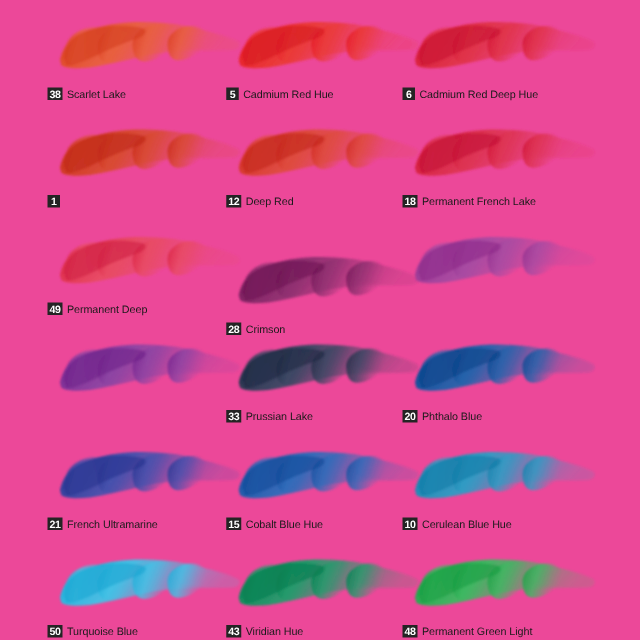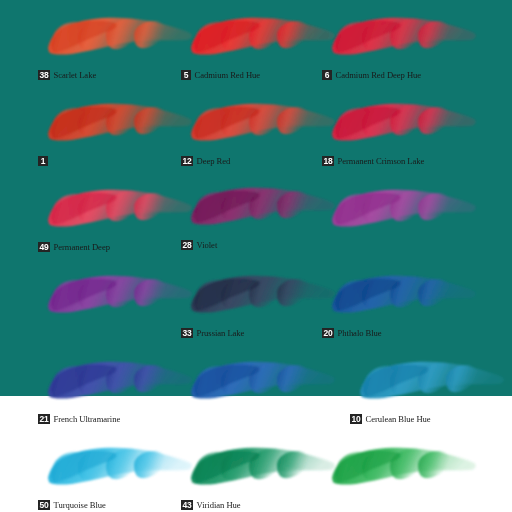--- a/index.html
+++ b/index.html
@@ -10,22 +10,22 @@
   body {
     width: 512px;
     height: 512px;
     overflow: hidden;
     font-family: "Liberation Sans", sans-serif;
     -webkit-font-smoothing: antialiased;
   }
   #chart-sheet {
     position: relative;
     width: 512px;
-    height: 396px;
-    background: #0f766e;
+    height: 512px;
+    background: #ec4899;
   }
   .swatch-grid {
     position: absolute;
     left: 0;
     top: 0;
     width: 512px;
     height: 512px;
   }
   .swatch-cell {
     position: absolute;
@@ -59,21 +59,21 @@
     line-height: 10px;
     height: 10px;
     min-width: 7px;
     padding: 0 1.5px;
     text-align: center;
     letter-spacing: -0.2px;
     margin-right: 3.5px;
     border-radius: 0;
   }
   .swatch-name {
-    font-family: Liberation Serif, serif;
+    font-family: Liberation Sans, sans-serif;
     font-size: 8.6px;
     color: #1a1a1a;
     line-height: 10px;
     letter-spacing: -0.05px;
   }
 </style>
 </head>
 <body>
 
 <div id="chart-sheet">
@@ -247,21 +247,21 @@
             <path d="M14,34 C14,24 22,16 34,14 C44,12 48,20 44,28 C40,37 30,43 22,43 C16,43 14,39 14,34 Z" fill="url(#g5)" opacity="0.85"></path>
             <path d="M40,30 C40,20 50,12 62,11 C72,10 76,18 71,27 C66,36 56,42 48,42 C42,42 40,36 40,30 Z" fill="url(#g5)" opacity="0.85"></path>
             <path d="M68,28 C68,18 79,11 91,11 C101,11 104,19 99,28 C93,37 83,42 76,41 C70,40 68,34 68,28 Z" fill="url(#g5)" opacity="0.85"></path>
             <path d="M96,27 C96,18 107,12 118,13 C127,14 130,21 125,29 C119,37 109,41 103,40 C97,39 96,32 96,27 Z" fill="url(#g5)" opacity="0.85"></path>
             <path d="M13,38 C14,28 22,19 34,16 C48,12 62,12 74,14 C80,15 80,19 74,22 C62,26 50,31 40,36 C30,41 20,45 15,44 Z" fill="#c00f33" opacity="0.55"></path>
             <path d="M108,14 C124,15 140,19 152,25 C155,27 154,31 149,32 C136,33 122,32 110,30 C102,28 100,18 108,14 Z" fill="#dd3351" opacity="0.16"></path>
           </g>
         </svg>
         <div class="swatch-label">
           <span class="swatch-index">18</span>
-          <span class="swatch-name">Permanent Crimson Lake</span>
+          <span class="swatch-name">Permanent French Lake</span>
         </div>
       </div>
       <div class="swatch-cell" style="left: 38px; top: 180px;">
         <svg class="swatch-art" viewBox="0 0 160 60">
           <defs>
             <linearGradient id="g6" x1="0" y1="0" x2="1" y2="0.25">
               <stop offset="0%" stop-color="#cc1c40" stop-opacity="1"></stop>
               <stop offset="18%" stop-color="#e0314f" stop-opacity="1"></stop>
               <stop offset="42%" stop-color="#e84b63" stop-opacity="0.95"></stop>
               <stop offset="62%" stop-color="#e84b63" stop-opacity="0.62"></stop>
@@ -280,21 +280,21 @@
             <path d="M96,27 C96,18 107,12 118,13 C127,14 130,21 125,29 C119,37 109,41 103,40 C97,39 96,32 96,27 Z" fill="url(#g6)" opacity="0.85"></path>
             <path d="M13,38 C14,28 22,19 34,16 C48,12 62,12 74,14 C80,15 80,19 74,22 C62,26 50,31 40,36 C30,41 20,45 15,44 Z" fill="#cc1c40" opacity="0.55"></path>
             <path d="M108,14 C124,15 140,19 152,25 C155,27 154,31 149,32 C136,33 122,32 110,30 C102,28 100,18 108,14 Z" fill="#e84b63" opacity="0.16"></path>
           </g>
         </svg>
         <div class="swatch-label">
           <span class="swatch-index">49</span>
           <span class="swatch-name">Permanent Deep</span>
         </div>
       </div>
-      <div class="swatch-cell" style="left: 181px; top: 178px;">
+      <div class="swatch-cell" style="left: 181px; top: 196px;">
         <svg class="swatch-art" viewBox="0 0 160 60">
           <defs>
             <linearGradient id="g7" x1="0" y1="0" x2="1" y2="0.25">
               <stop offset="0%" stop-color="#6a1350" stop-opacity="1"></stop>
               <stop offset="18%" stop-color="#7e2161" stop-opacity="1"></stop>
               <stop offset="42%" stop-color="#8e3070" stop-opacity="0.95"></stop>
               <stop offset="62%" stop-color="#8e3070" stop-opacity="0.62"></stop>
               <stop offset="80%" stop-color="#8e3070" stop-opacity="0.28"></stop>
               <stop offset="100%" stop-color="#8e3070" stop-opacity="0.02"></stop>
             </linearGradient>
@@ -307,21 +307,21 @@
             <path d="M14,34 C14,24 22,16 34,14 C44,12 48,20 44,28 C40,37 30,43 22,43 C16,43 14,39 14,34 Z" fill="url(#g7)" opacity="0.85"></path>
             <path d="M40,30 C40,20 50,12 62,11 C72,10 76,18 71,27 C66,36 56,42 48,42 C42,42 40,36 40,30 Z" fill="url(#g7)" opacity="0.85"></path>
             <path d="M68,28 C68,18 79,11 91,11 C101,11 104,19 99,28 C93,37 83,42 76,41 C70,40 68,34 68,28 Z" fill="url(#g7)" opacity="0.85"></path>
             <path d="M96,27 C96,18 107,12 118,13 C127,14 130,21 125,29 C119,37 109,41 103,40 C97,39 96,32 96,27 Z" fill="url(#g7)" opacity="0.85"></path>
             <path d="M13,38 C14,28 22,19 34,16 C48,12 62,12 74,14 C80,15 80,19 74,22 C62,26 50,31 40,36 C30,41 20,45 15,44 Z" fill="#6a1350" opacity="0.55"></path>
             <path d="M108,14 C124,15 140,19 152,25 C155,27 154,31 149,32 C136,33 122,32 110,30 C102,28 100,18 108,14 Z" fill="#8e3070" opacity="0.16"></path>
           </g>
         </svg>
         <div class="swatch-label">
           <span class="swatch-index">28</span>
-          <span class="swatch-name">Violet</span>
+          <span class="swatch-name">Crimson</span>
         </div>
       </div>
       <div class="swatch-cell" style="left: 322px; top: 180px;">
         <svg class="swatch-art" viewBox="0 0 160 60">
           <defs>
             <linearGradient id="g8" x1="0" y1="0" x2="1" y2="0.25">
               <stop offset="0%" stop-color="#8a2787" stop-opacity="1"></stop>
               <stop offset="18%" stop-color="#9b3a96" stop-opacity="1"></stop>
               <stop offset="42%" stop-color="#a74ba2" stop-opacity="0.95"></stop>
               <stop offset="62%" stop-color="#a74ba2" stop-opacity="0.62"></stop>
@@ -477,22 +477,26 @@
           <g filter="url(#f13)">
             <path d="M10,40 C12,30 18,22 28,18 C40,13 52,11 64,10 C80,9 96,10 112,13 C126,16 138,20 148,25 C150,27 149,30 145,31 C134,33 122,33 110,33 C96,33 84,35 72,38 C60,41 46,44 34,46 C24,47 14,47 11,44 Z" fill="url(#g13)"></path>
             <path d="M14,34 C14,24 22,16 34,14 C44,12 48,20 44,28 C40,37 30,43 22,43 C16,43 14,39 14,34 Z" fill="url(#g13)" opacity="0.85"></path>
             <path d="M40,30 C40,20 50,12 62,11 C72,10 76,18 71,27 C66,36 56,42 48,42 C42,42 40,36 40,30 Z" fill="url(#g13)" opacity="0.85"></path>
             <path d="M68,28 C68,18 79,11 91,11 C101,11 104,19 99,28 C93,37 83,42 76,41 C70,40 68,34 68,28 Z" fill="url(#g13)" opacity="0.85"></path>
             <path d="M96,27 C96,18 107,12 118,13 C127,14 130,21 125,29 C119,37 109,41 103,40 C97,39 96,32 96,27 Z" fill="url(#g13)" opacity="0.85"></path>
             <path d="M13,38 C14,28 22,19 34,16 C48,12 62,12 74,14 C80,15 80,19 74,22 C62,26 50,31 40,36 C30,41 20,45 15,44 Z" fill="#124795" opacity="0.55"></path>
             <path d="M108,14 C124,15 140,19 152,25 C155,27 154,31 149,32 C136,33 122,32 110,30 C102,28 100,18 108,14 Z" fill="#2e6cba" opacity="0.16"></path>
           </g>
         </svg>
-      </div>
-      <div class="swatch-cell" style="left: 322px; top: 352px; margin-left: 28px;">
+        <div class="swatch-label">
+          <span class="swatch-index">15</span>
+          <span class="swatch-name">Cobalt Blue Hue</span>
+        </div>
+      </div>
+      <div class="swatch-cell" style="left: 322px; top: 352px;">
         <svg class="swatch-art" viewBox="0 0 160 60">
           <defs>
             <linearGradient id="g14" x1="0" y1="0" x2="1" y2="0.25">
               <stop offset="0%" stop-color="#1178a4" stop-opacity="1"></stop>
               <stop offset="18%" stop-color="#1f8ab4" stop-opacity="1"></stop>
               <stop offset="42%" stop-color="#2f9cc4" stop-opacity="0.95"></stop>
               <stop offset="62%" stop-color="#2f9cc4" stop-opacity="0.62"></stop>
               <stop offset="80%" stop-color="#2f9cc4" stop-opacity="0.28"></stop>
               <stop offset="100%" stop-color="#2f9cc4" stop-opacity="0.02"></stop>
             </linearGradient>
@@ -593,15 +597,19 @@
           <g filter="url(#f17)">
             <path d="M10,40 C12,30 18,22 28,18 C40,13 52,11 64,10 C80,9 96,10 112,13 C126,16 138,20 148,25 C150,27 149,30 145,31 C134,33 122,33 110,33 C96,33 84,35 72,38 C60,41 46,44 34,46 C24,47 14,47 11,44 Z" fill="url(#g17)"></path>
             <path d="M14,34 C14,24 22,16 34,14 C44,12 48,20 44,28 C40,37 30,43 22,43 C16,43 14,39 14,34 Z" fill="url(#g17)" opacity="0.85"></path>
             <path d="M40,30 C40,20 50,12 62,11 C72,10 76,18 71,27 C66,36 56,42 48,42 C42,42 40,36 40,30 Z" fill="url(#g17)" opacity="0.85"></path>
             <path d="M68,28 C68,18 79,11 91,11 C101,11 104,19 99,28 C93,37 83,42 76,41 C70,40 68,34 68,28 Z" fill="url(#g17)" opacity="0.85"></path>
             <path d="M96,27 C96,18 107,12 118,13 C127,14 130,21 125,29 C119,37 109,41 103,40 C97,39 96,32 96,27 Z" fill="url(#g17)" opacity="0.85"></path>
             <path d="M13,38 C14,28 22,19 34,16 C48,12 62,12 74,14 C80,15 80,19 74,22 C62,26 50,31 40,36 C30,41 20,45 15,44 Z" fill="#159a3f" opacity="0.55"></path>
             <path d="M108,14 C124,15 140,19 152,25 C155,27 154,31 149,32 C136,33 122,32 110,30 C102,28 100,18 108,14 Z" fill="#3cb961" opacity="0.16"></path>
           </g>
         </svg>
+        <div class="swatch-label">
+          <span class="swatch-index">48</span>
+          <span class="swatch-name">Permanent Green Light</span>
+        </div>
       </div>
     </div>
 </div>
 
 </body></html>

